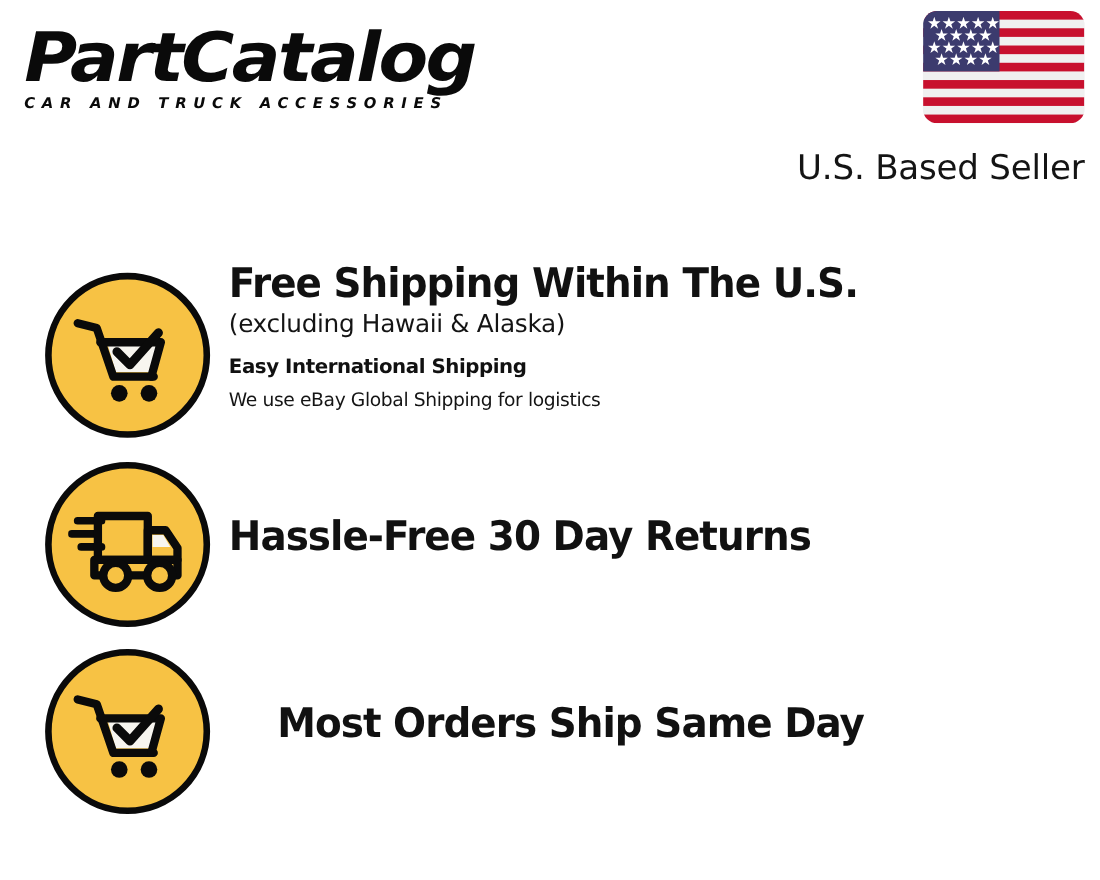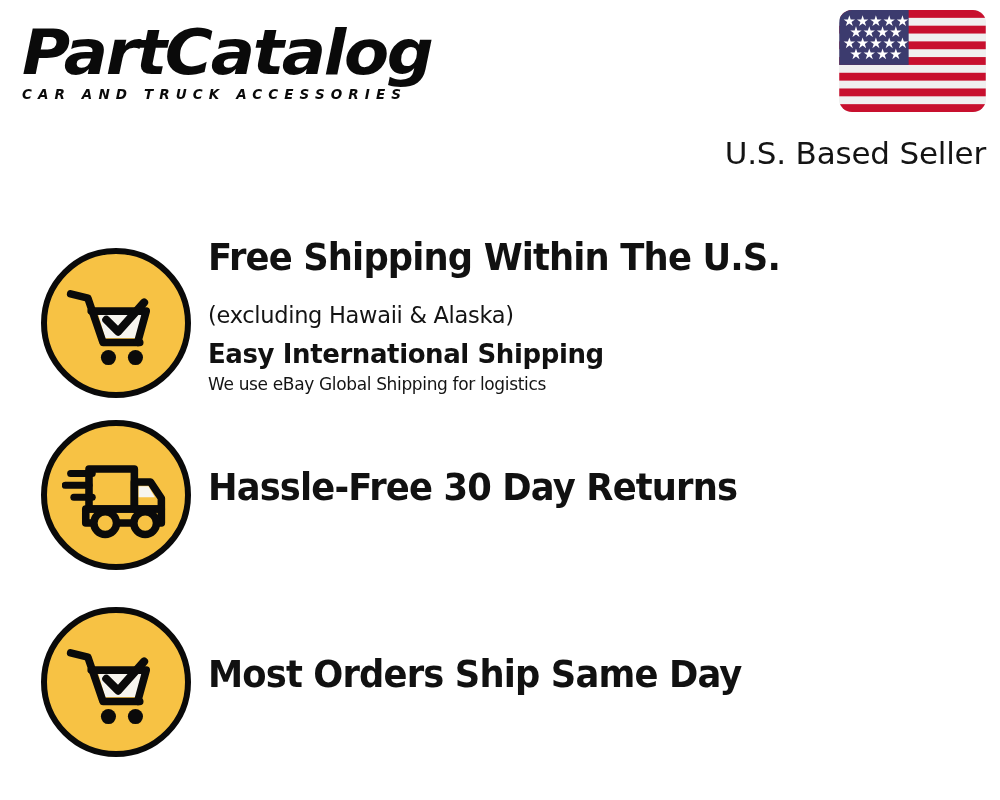--- a/index.html
+++ b/index.html
@@ -95,21 +95,21 @@
   .feature-row {
     position: absolute;
     left: 0;
     width: 1000px;
     height: 172px;
     display: flex;
     align-items: flex-start;
   }
   .row-1 { top: 0px; }
   .row-2 { top: 172px; }
-  .row-3 { top: 359px; }
+  .row-3 { top: 342px; gap: 44px; }
 
   .icon-badge {
     position: relative;
     flex: 0 0 auto;
     margin-left: 41px;
     width: 150px;
     height: 150px;
     border-radius: 50%;
     background: #f7c244;
     border: 6px solid #0a0a0a;
@@ -137,34 +137,34 @@
     font-weight: 700;
     font-size: 37px;
     line-height: 44px;
     letter-spacing: -0.9px;
     color: #111111;
     white-space: nowrap;
     transform: scaleX(0.955);
     transform-origin: left center;
   }
   .feature-sub {
-    margin-top: 20px;
+    margin-top: 0;
     font-family: "DejaVu Sans", sans-serif;
     font-weight: 400;
     font-size: 22.5px;
     line-height: 30px;
     letter-spacing: -0.3px;
     color: #141414;
     white-space: nowrap;
   }
   .feature-sub-strong {
     margin-top: 10px;
     font-family: "DejaVu Sans", sans-serif;
     font-weight: 700;
-    font-size: 26px;
+    font-size: 18px;
     line-height: 28px;
     letter-spacing: -0.4px;
     color: #111111;
     white-space: nowrap;
   }
   .feature-sub-light {
     margin-top: 1px;
     font-family: "DejaVu Sans", sans-serif;
     font-weight: 400;
     font-size: 17px;

